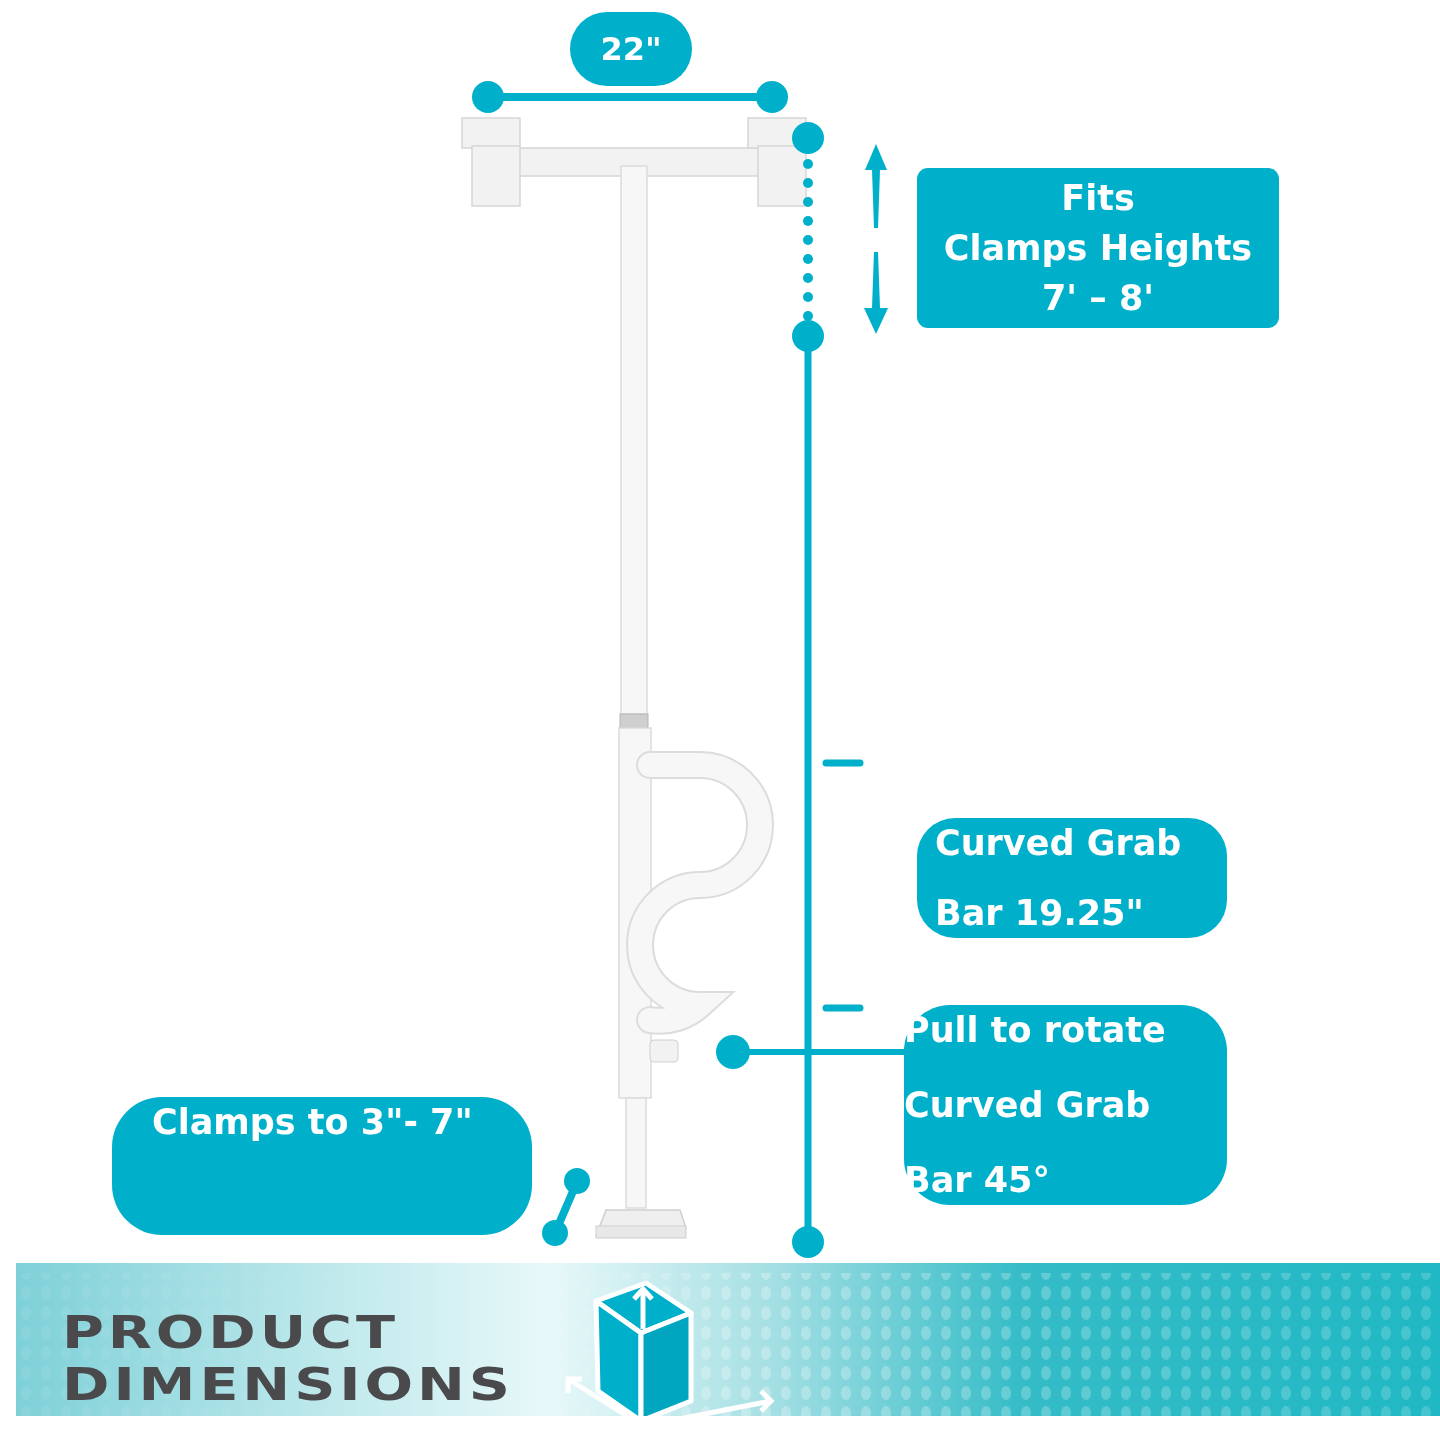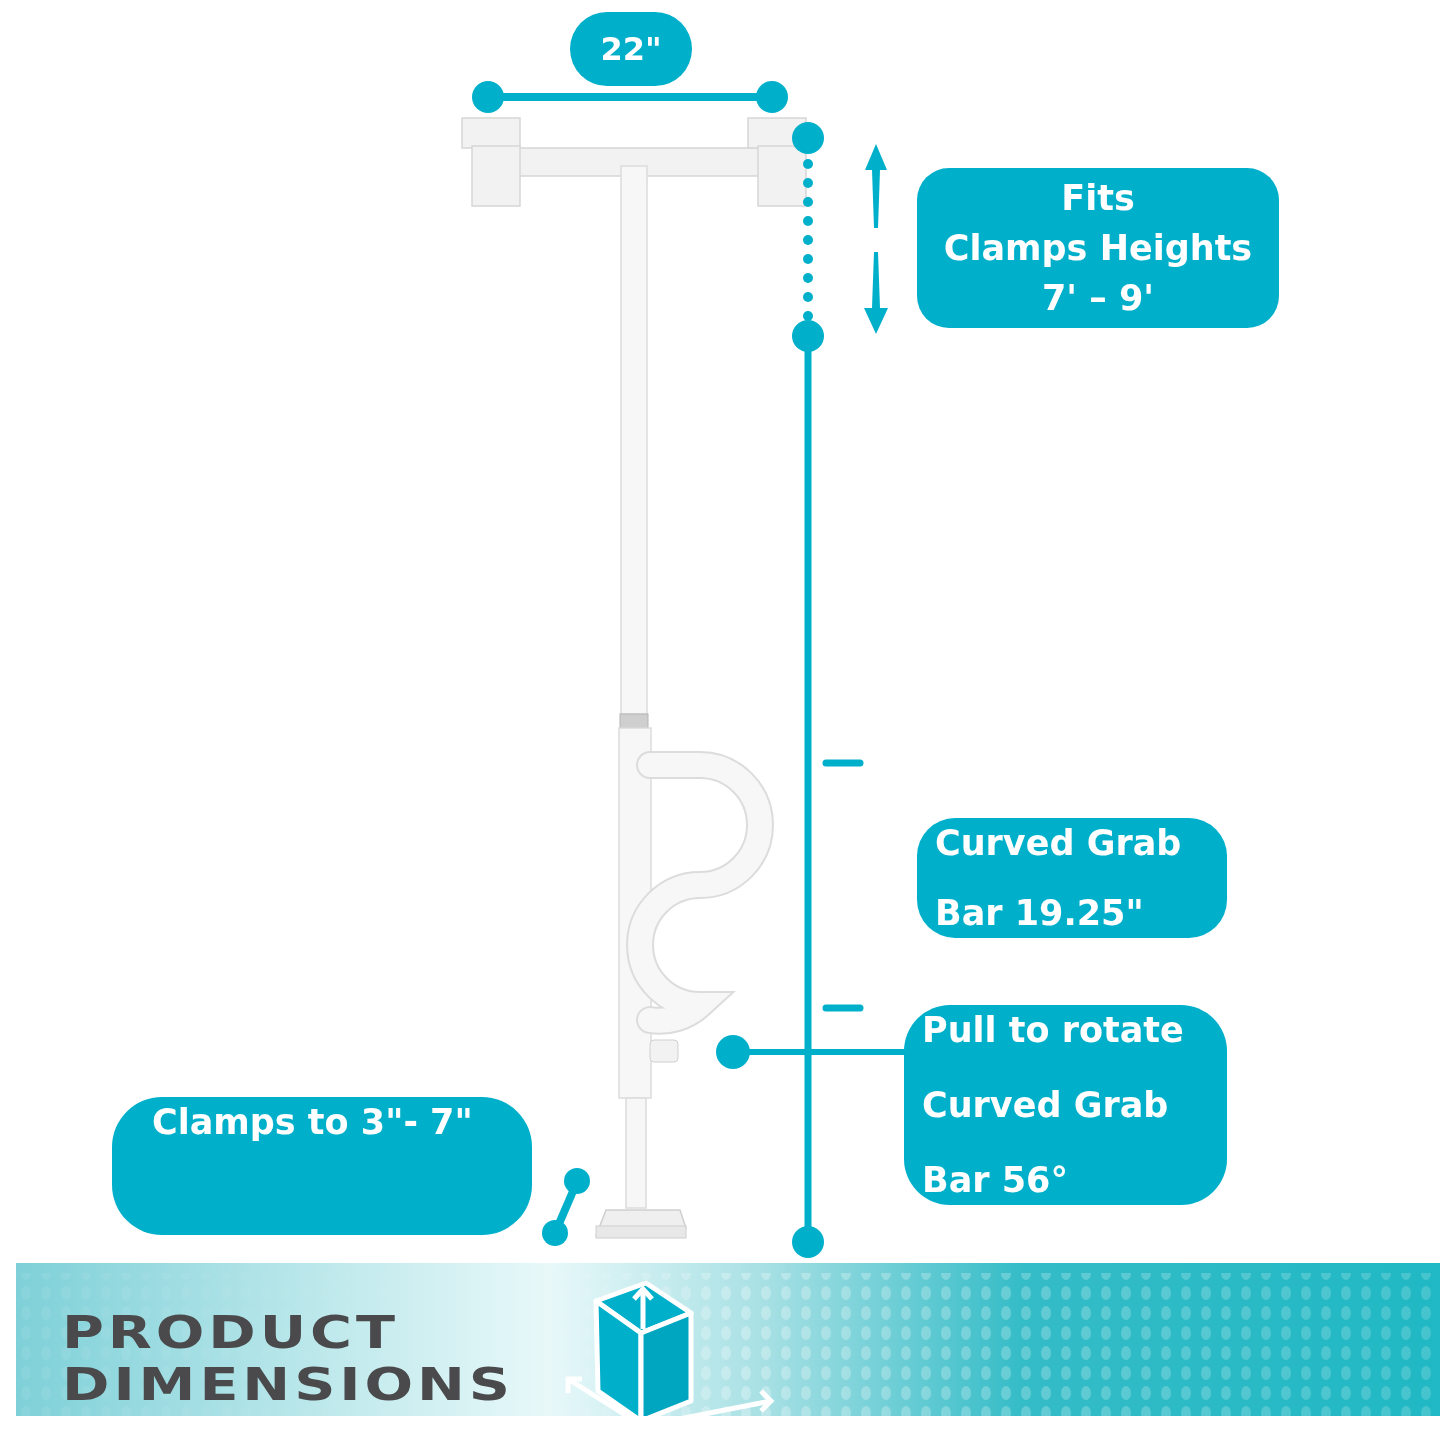--- a/index.html
+++ b/index.html
@@ -99,35 +99,35 @@
     <line x1="577" y1="1182" x2="555" y2="1233" stroke-width="8"></line>
     <circle cx="577" cy="1181" r="13" stroke="none"></circle>
     <circle cx="555" cy="1233" r="13" stroke="none"></circle>
   </g>
 </svg>
 
 <div class="pill" style="left:570px; top:12px; width:122px; height:74px; border-radius:37px; font-size:32px;">
   <span>22"</span>
 </div>
 
-<div class="pill" style="left:917px; top:168px; width:362px; height:160px; border-radius:32px; flex-direction:column; font-size:35px; line-height:50px;">
+<div class="pill" style="left:917px; top:168px; width:362px; height:160px; border-radius:11px; flex-direction:column; font-size:35px; line-height:50px;">
   <span>Fits</span>
   <span>Clamps Heights</span>
-  <span>7' – 9'</span>
+  <span>7' – 8'</span>
 </div>
 
 <div class="pill left" style="left:917px; top:818px; width:310px; height:120px; border-radius:38px; flex-direction:column; align-items:flex-start; padding-left:18px; font-size:35px; line-height:50px;">
   <span>Curved Grab</span>
   <span>Bar 19.25"</span>
 </div>
 
-<div class="pill left" style="left:904px; top:1005px; width:323px; height:200px; border-radius:46px; flex-direction:column; align-items:flex-start; padding-left:18px; font-size:35px; line-height:50px;">
+<div class="pill left" style="left:904px; top:1005px; width:323px; height:200px; border-radius:46px; flex-direction:column; align-items:flex-start; font-size:35px; line-height:50px;">
   <span>Pull to rotate</span>
   <span>Curved Grab</span>
-  <span>Bar 56°</span>
+  <span>Bar 45°</span>
 </div>
 
 <div class="pill left" style="left:112px; top:1097px; width:420px; height:138px; border-radius:50px; flex-direction:column; align-items:flex-start; padding-left:40px; font-size:35px; line-height:50px;">
   <span>Clamps to 3"- 7"</span>
 </div>
 
 <div class="banner">
   <svg class="overlay" width="1440" height="176">
     <defs>
       <pattern id="dots" x="0" y="0" width="20" height="20" patternUnits="userSpaceOnUse">

